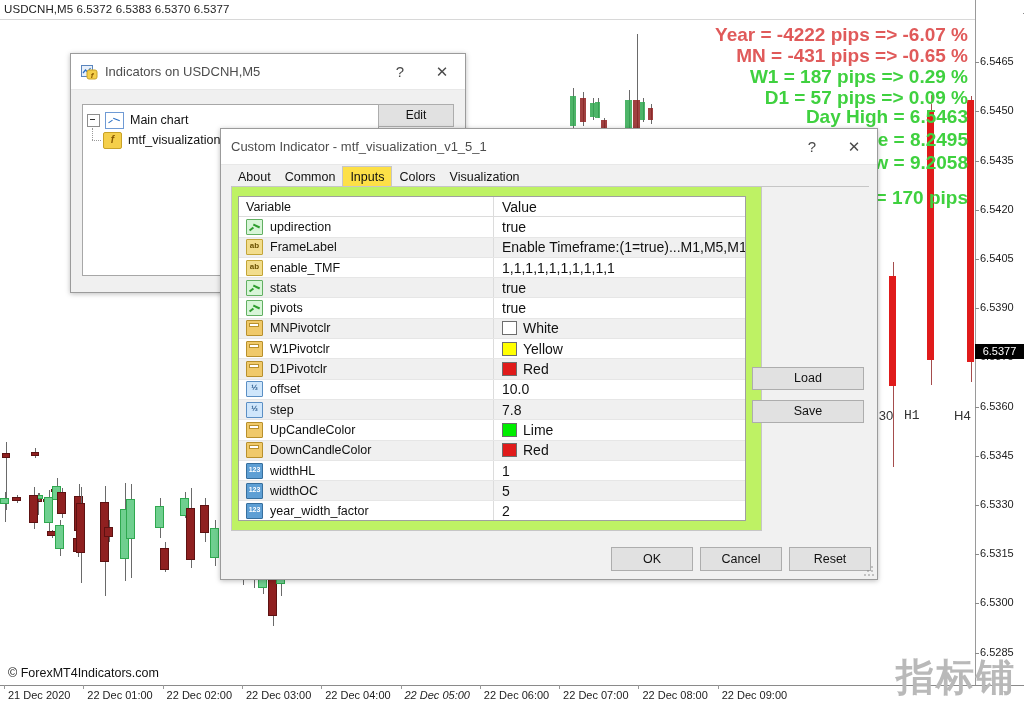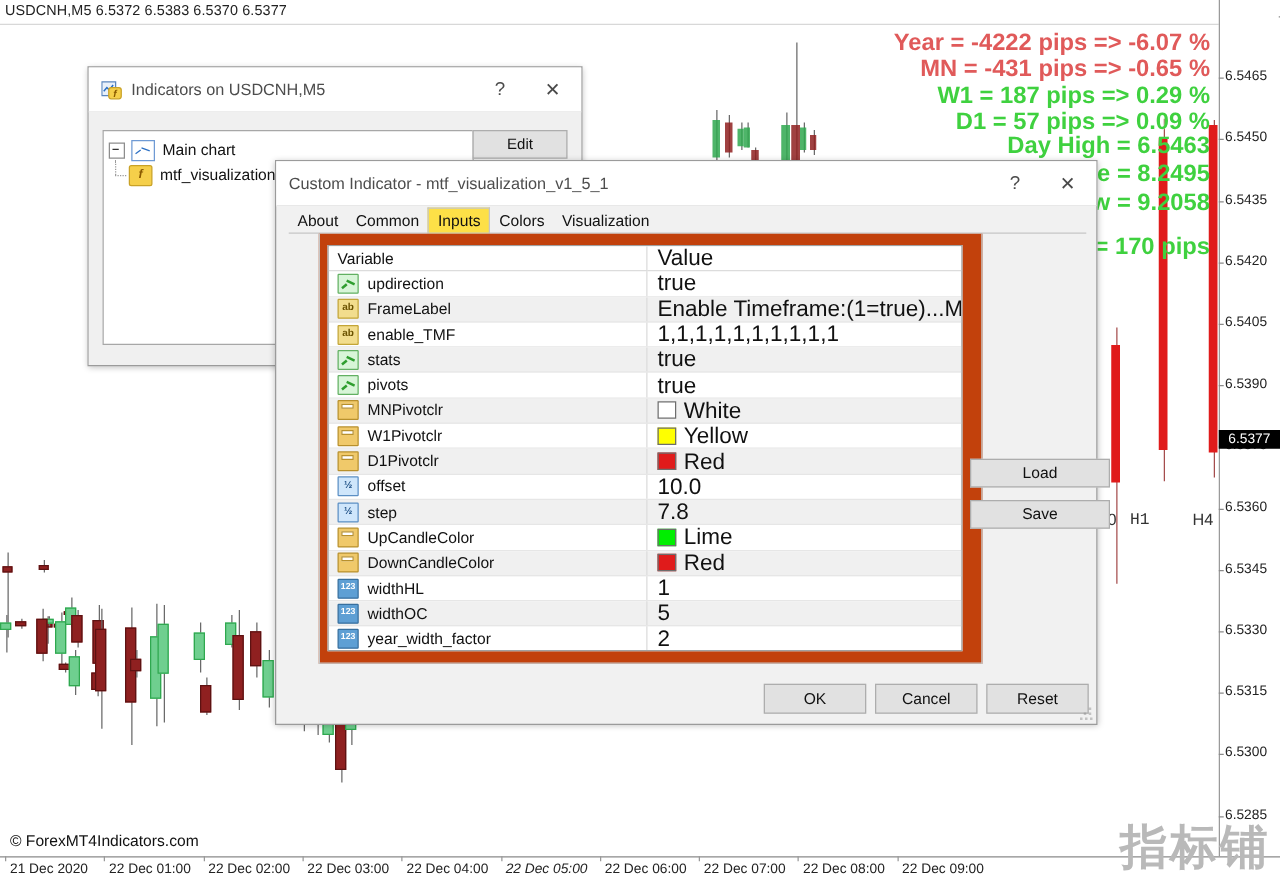--- a/index.html
+++ b/index.html
@@ -104,33 +104,33 @@
   
   #win-custom{left:220px;top:128px;width:658px;height:452px;background:#f1f1f1;}
   #cust-body{position:absolute;left:0;top:36px;right:0;bottom:0;}
   #tabs{position:absolute;left:10px;top:0px;height:22px;display:flex;align-items:flex-end;}
   .tab{height:19px;padding:0 7px;font-size:12.5px;color:#111;line-height:19px;
        background:transparent;cursor:default;}
   .tab.active{background:#fde047;border:1px solid #c6c6c6;border-bottom:none;height:21px;line-height:20px;
        position:relative;top:1px;}
   #tab-underline{position:absolute;left:10px;top:21px;width:638px;height:1px;background:#c6c6c6;}
   #cust-panel{position:absolute;left:10px;top:22px;width:531px;height:344px;
-       background:#c2410c;border:1px solid #c6c6c6;border-top:none;box-sizing:border-box;margin-left:24px;}
+       background:#bef264;border:1px solid #c6c6c6;border-top:none;box-sizing:border-box;}
 
   
   #param-table{position:absolute;left:6px;top:9px;width:508px;height:325px;
        background:#fff;border:1px solid #a0a0a0;box-sizing:border-box;overflow:hidden;}
   .pt-row{display:flex;height:20.3px;align-items:center;box-sizing:border-box;}
   .pt-row.head{font-size:12.5px;color:#111;background:#fff;}
   .pt-row.alt{background:#f0f0f0;}
   .pt-row .cell-var{width:255px;display:flex;align-items:center;padding-left:7px;
        box-sizing:border-box;font-size:12.5px;color:#111;white-space:nowrap;
        border-right:1px solid #dcdcdc;height:100%;}
   .pt-row .cell-val{flex:1;display:flex;align-items:center;padding-left:8px;
-       box-sizing:border-box;font-size:18px;color:#111;white-space:nowrap;height:100%;
+       box-sizing:border-box;font-size:14px;color:#111;white-space:nowrap;height:100%;
        overflow:hidden;}
   .pt-row.head .cell-var,.pt-row.head .cell-val{border-bottom:1px solid #dcdcdc;}
   .pt-row:not(.head){border-bottom:1px solid #e6e6e6;}
   .pt-row.head .cell-var{border-right:1px solid #dcdcdc;}
   
   .ricon{width:15px;height:14px;margin-right:7px;flex:none;position:relative;border-radius:1px;}
   .ricon.bool{background:#d8f5d8;border:1px solid #62b062;}
   .ricon.bool::before{content:"";position:absolute;left:2px;top:8px;width:5px;height:2px;
        background:#2f9e2f;transform:rotate(-40deg);}
   .ricon.bool::after{content:"";position:absolute;left:6px;top:5px;width:7px;height:2px;

